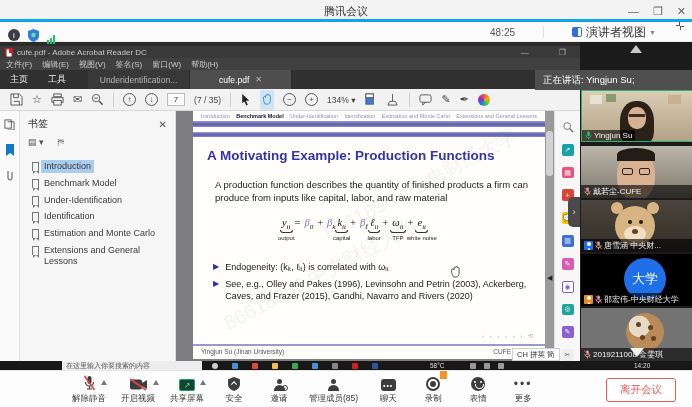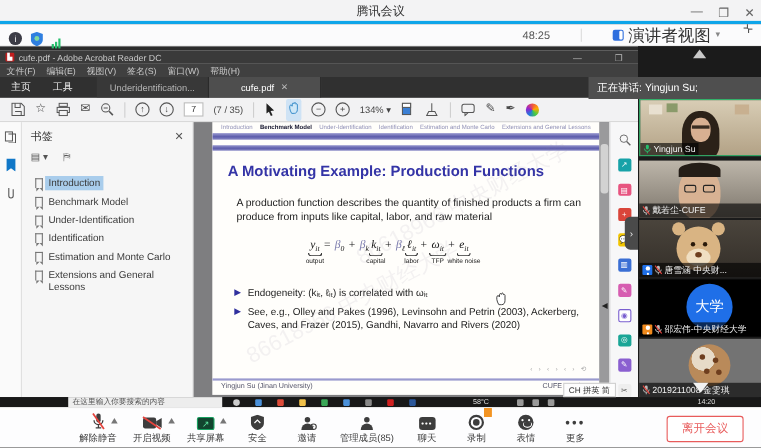--- a/index.html
+++ b/index.html
@@ -10,31 +10,31 @@
   .ell{white-space:nowrap;overflow:hidden;text-overflow:ellipsis}
 
   
   .titlebar{left:0;top:0;width:692px;height:22px;background:#f3f3f4;border-bottom:3px solid #0ea5e9}
   .titlebar .ttl{width:100%;text-align:center;font-size:11px;color:#333;line-height:22px}
   .winctl{top:0;height:22px;display:flex;right:6px;gap:14px;align-items:center;color:#666;font-size:11px}
   .infobar{left:0;top:22px;width:692px;height:20px;background:#fbfbfc;border-bottom:1px solid #ececec}
   .dot-i{width:12px;height:12px;border-radius:50%;background:#3c3c46;color:#fff;font-size:8px;display:flex;align-items:center;justify-content:center}
   .sigbars i{display:inline-block;width:2px;background:#27c06d;margin-right:1px;vertical-align:bottom}
   .timer{font-size:10px;color:#555}
-  .viewmode{font-size:15px;color:#333}
+  .viewmode{font-size:12px;color:#333}
   .vm-ic{width:10px;height:10px;background:#2f6fde;border-radius:2px;position:relative;margin-right:4px}
   .vm-ic::after{content:"";position:absolute;right:1px;top:1px;width:3px;height:8px;background:#fff;border-radius:1px}
   .caret-d{font-size:7px;color:#888;margin-left:3px}
   .fs-ic{width:11px;height:11px;position:relative}
   .fs-ic::before,.fs-ic::after{content:"";position:absolute;width:3px;height:3px;border:1.4px solid #555}
   .fs-ic::before{left:0;top:0;border-right:none;border-bottom:none}
   .fs-ic::after{right:0;bottom:0;border-left:none;border-top:none}
 
   
-  .acrobat{left:0;top:46px;width:690px;height:315px;background:#e5e5e5}
+  .acrobat{left:0;top:46px;width:690px;height:315px;background:#5eead4}
   .ac-title{left:0;top:0;width:580px;height:12px;background:#3a3a3a;color:#c9c9c9;font-size:8px}
   .pdf-badge{width:8px;height:8px;background:#c11e1e;color:#fff;font-size:6px;display:inline-flex;align-items:center;justify-content:center;margin:0 4px 0 5px;border-radius:1px}
   .ac-menu{left:0;top:12px;width:580px;height:12px;background:#404040;color:#c9c9c9;font-size:8px;display:flex;align-items:center;gap:10px;padding-left:6px}
   .ac-tabs{left:0;top:24px;width:580px;height:19px;background:#303030;display:flex;align-items:stretch;color:#ddd;font-size:9px}
   .navtab{padding:0 10px;display:flex;align-items:center;color:#eee}
   .doctab{width:102px;display:flex;align-items:center;justify-content:center;color:#b5b5b5;background:#383838;border-right:1px solid #2a2a2a;font-size:8.5px}
   .doctab.active{background:#4e4e4e;color:#fff}
   .tabx{margin-left:6px;color:#bbb;font-size:8px}
   .ac-toolbar{left:0;top:43px;width:580px;height:22px;background:#f2f2f3;border-bottom:1px solid #d9d9d9;display:flex;align-items:center;gap:9px;padding-left:10px;color:#4a4a4a}
   .sep{width:1px;height:14px;background:#cfcfcf}

